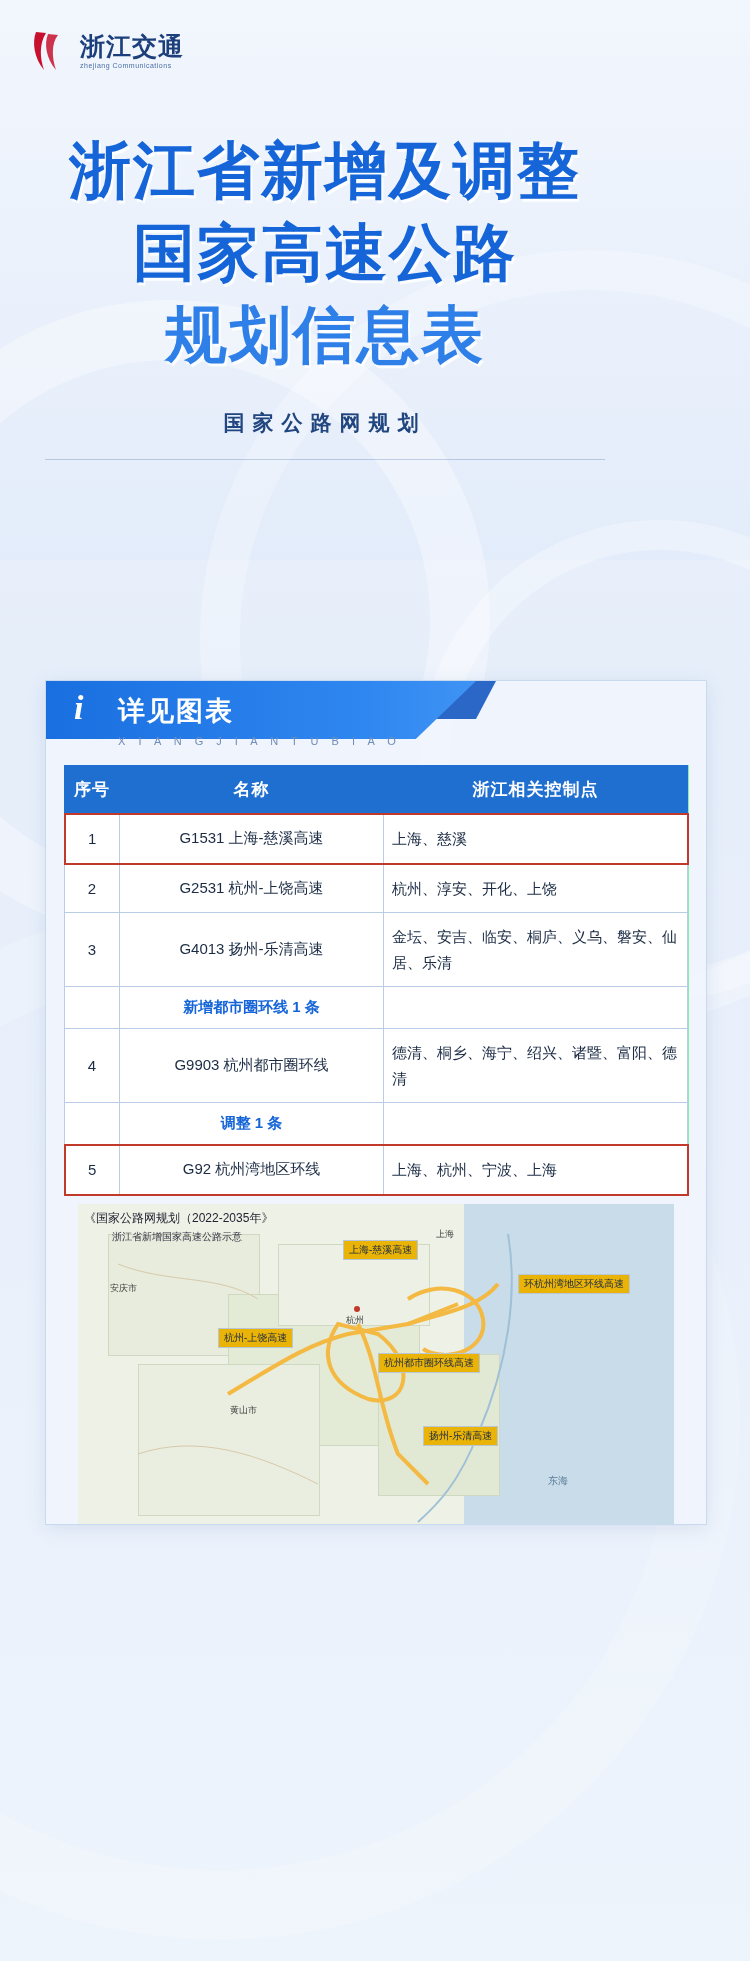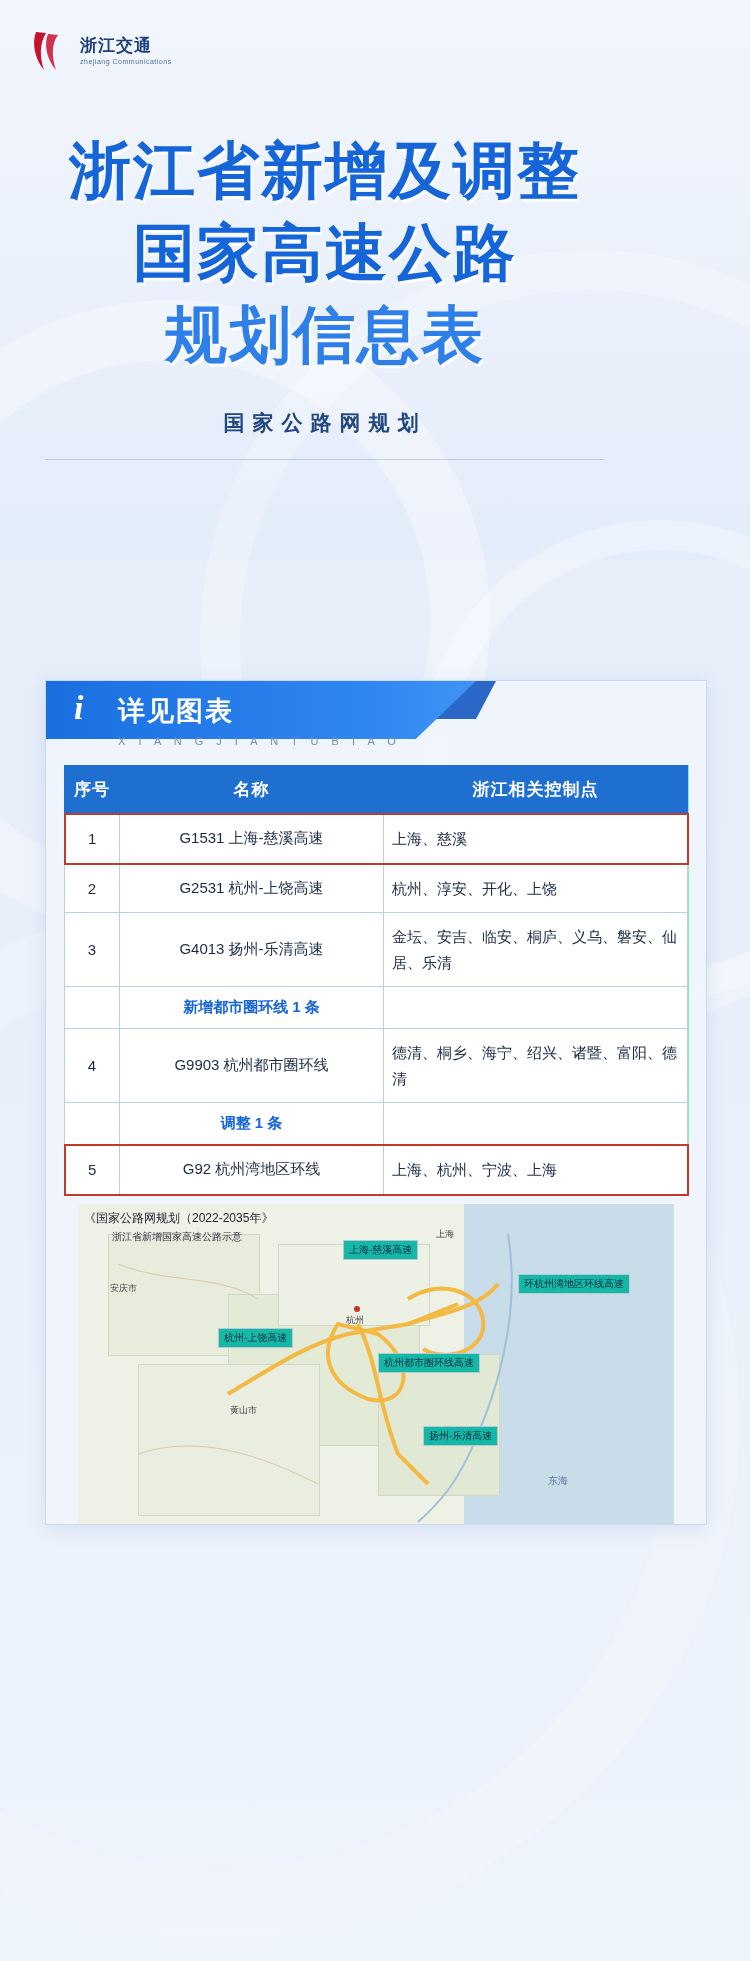--- a/index.html
+++ b/index.html
@@ -44,21 +44,21 @@
   .logo-mark {
     width: 42px; height: 46px;
     position: relative;
   }
   .logo-text {
     display: flex;
     flex-direction: column;
     justify-content: center;
   }
   .logo-cn {
-    font-size: 17px;
+    font-size: 25px;
     font-weight: bold;
     color: #1c3f7c;
     letter-spacing: 1px;
     line-height: 1.1;
   }
   .logo-en {
     font-size: 7px;
     color: #4a6fa5;
     letter-spacing: 0.5px;
     margin-top: 2px;
@@ -235,21 +235,21 @@
     background: #e7ecdd;
     border: 1px solid #cfd8c0;
   }
   .p1 { left: 30px; top: 30px; width: 150px; height: 120px; }
   .p2 { left: 150px; top: 90px; width: 190px; height: 150px; background:#e3ead6; }
   .p3 { left: 200px; top: 40px; width: 150px; height: 80px; background:#edf0e4; }
   .p4 { left: 60px; top: 160px; width: 180px; height: 150px; background:#eaeee0; }
   .p5 { left: 300px; top: 150px; width: 120px; height: 140px; background:#e1e9d4; }
   .label {
     position: absolute;
-    background: #14b8a6;
+    background: #eab308;
     border: 1px solid #b9c6d6;
     font-size: 10px;
     color: #1b2b44;
     padding: 2px 5px;
     white-space: nowrap;
     z-index: 5;
   }
   .citydot {
     position: absolute;
     width: 6px; height: 6px;

